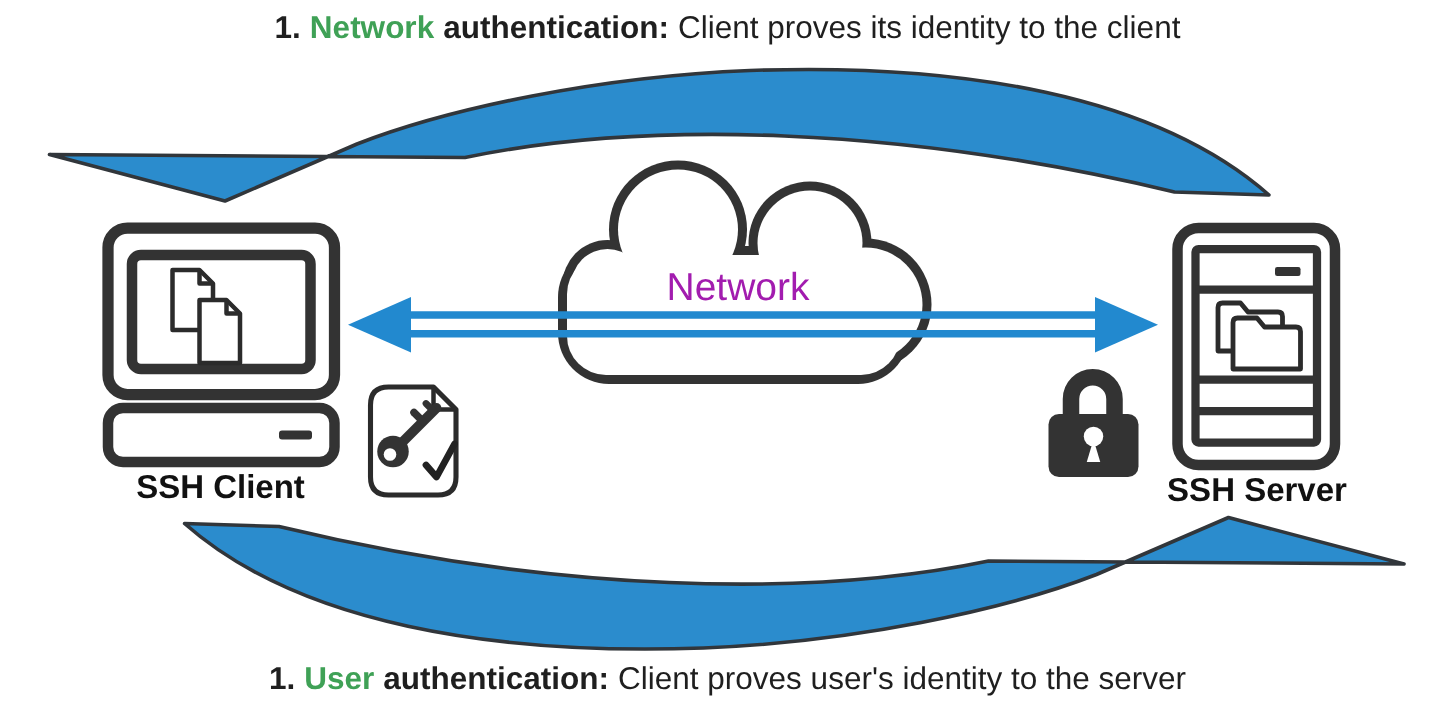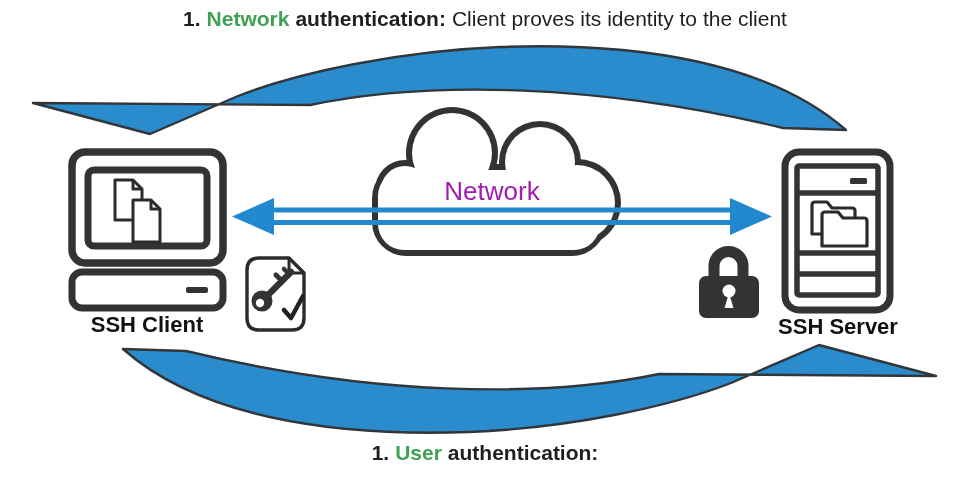--- a/index.html
+++ b/index.html
@@ -137,18 +137,19 @@
     <span class="b">1.</span>
     <span class="kw">Network</span>
     <span class="b">authentication:</span>
     <span>Client proves its identity to the client</span>
   </div>
 
   <div class="caption" style="top:441px;">
     <span class="b">1.</span>
     <span class="kw">User</span>
     <span class="b">authentication:</span>
+    <span>Client proves user's identity to the server</span>
   </div>
 
   <div class="cloud-label" style="left:492px;top:176px;">Network</div>
   <div class="node-label" style="left:838px;top:314px;">SSH Server</div>
   <div class="node-label" style="left:147px;top:312px;">SSH Client</div>
 </div>
 
 </body></html>

